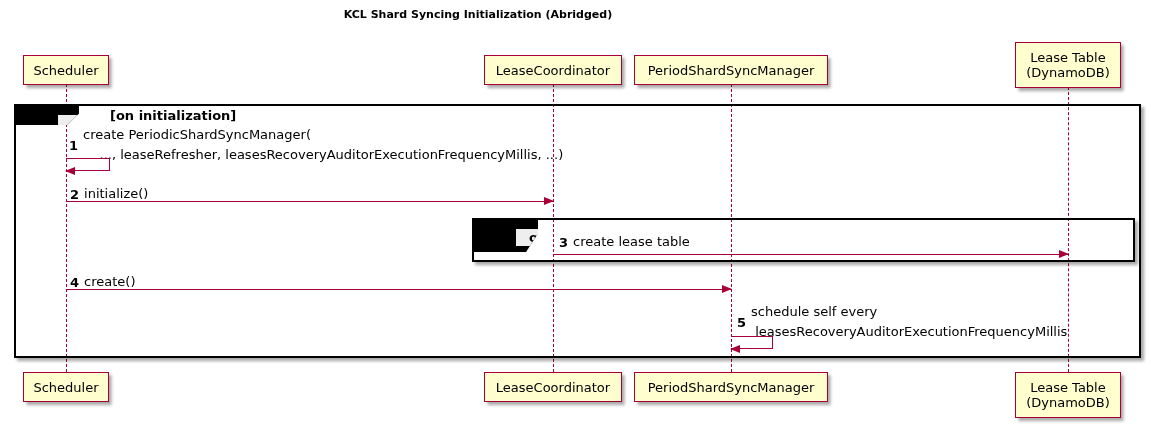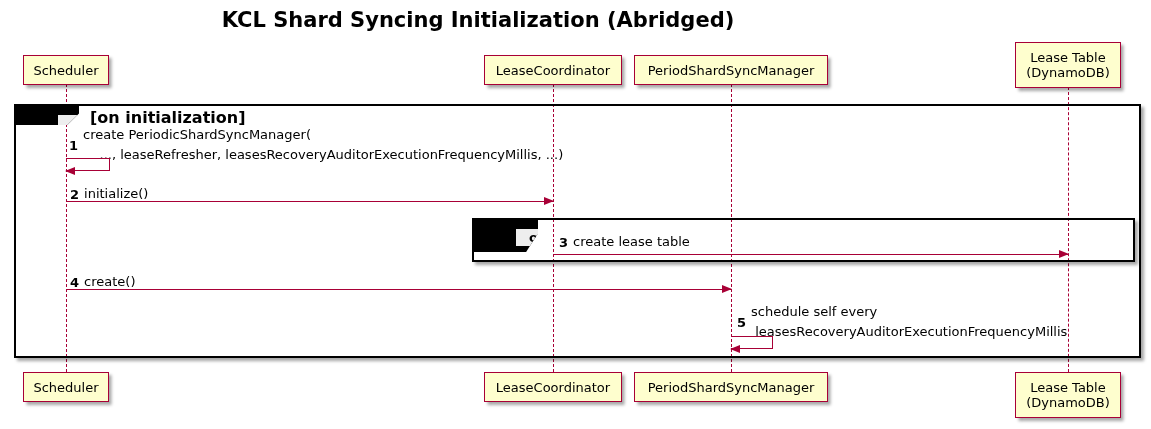--- a/index.html
+++ b/index.html
@@ -1,36 +1,36 @@
 <!DOCTYPE html>
 <html><head>
 <meta charset="utf-8">
 <style>
   html,body{margin:0;padding:0;background:#ffffff;}
   body{font-family:"DejaVu Sans","Liberation Sans",sans-serif;color:#000;}
   .canvas{position:relative;width:1151px;height:429px;background:#fff;overflow:hidden;}
 
   .title{position:absolute;left:0;top:8px;width:956px;text-align:center;
-         font-size:21px;font-weight:bold;}
+         font-size:11px;font-weight:bold;}
 
   .lifeline{position:absolute;width:0;border-left:1px dashed #A80036;}
 
   .pbox{position:absolute;background:#FEFECE;border:1.5px solid #A80036;
         box-shadow:2.5px 3px 3px rgba(0,0,0,0.35);
         display:flex;align-items:center;justify-content:center;
         font-size:13px;text-align:center;white-space:pre-line;box-sizing:border-box;}
 
   .frame{position:absolute;border:2px solid #000;
          box-shadow:3px 3px 3px rgba(0,0,0,0.35);box-sizing:border-box;}
   .flabel{position:absolute;left:-2px;top:-2px;background:#000;
           clip-path:polygon(0 0,100% 0,100% 45%,82% 100%,0 100%);}
   .flabel-in{position:absolute;left:0;top:11px;background:#EEEEEE;
           clip-path:polygon(0 0,100% 0,100% 45%,82% 100%,0 100%);
           font-weight:bold;font-size:13px;box-sizing:border-box;padding-left:13px;margin-left:44px;}
-  .fguard{position:absolute;font-weight:bold;font-size:16px;white-space:nowrap;}
+  .fguard{position:absolute;font-weight:bold;font-size:13px;white-space:nowrap;margin-left:20px;}
 
   .msg{position:absolute;display:flex;align-items:center;gap:5px;font-size:13px;}
   .msg .num{font-weight:bold;}
   .msg .mtext{white-space:pre-wrap;line-height:20px;}
 
   .arrow{position:absolute;height:0;border-top:1px solid #A80036;}
   .arrow .head-r{position:absolute;right:-1px;top:-5px;width:0;height:0;
         border-left:10px solid #A80036;border-top:4.5px solid transparent;
         border-bottom:4.5px solid transparent;}
 

